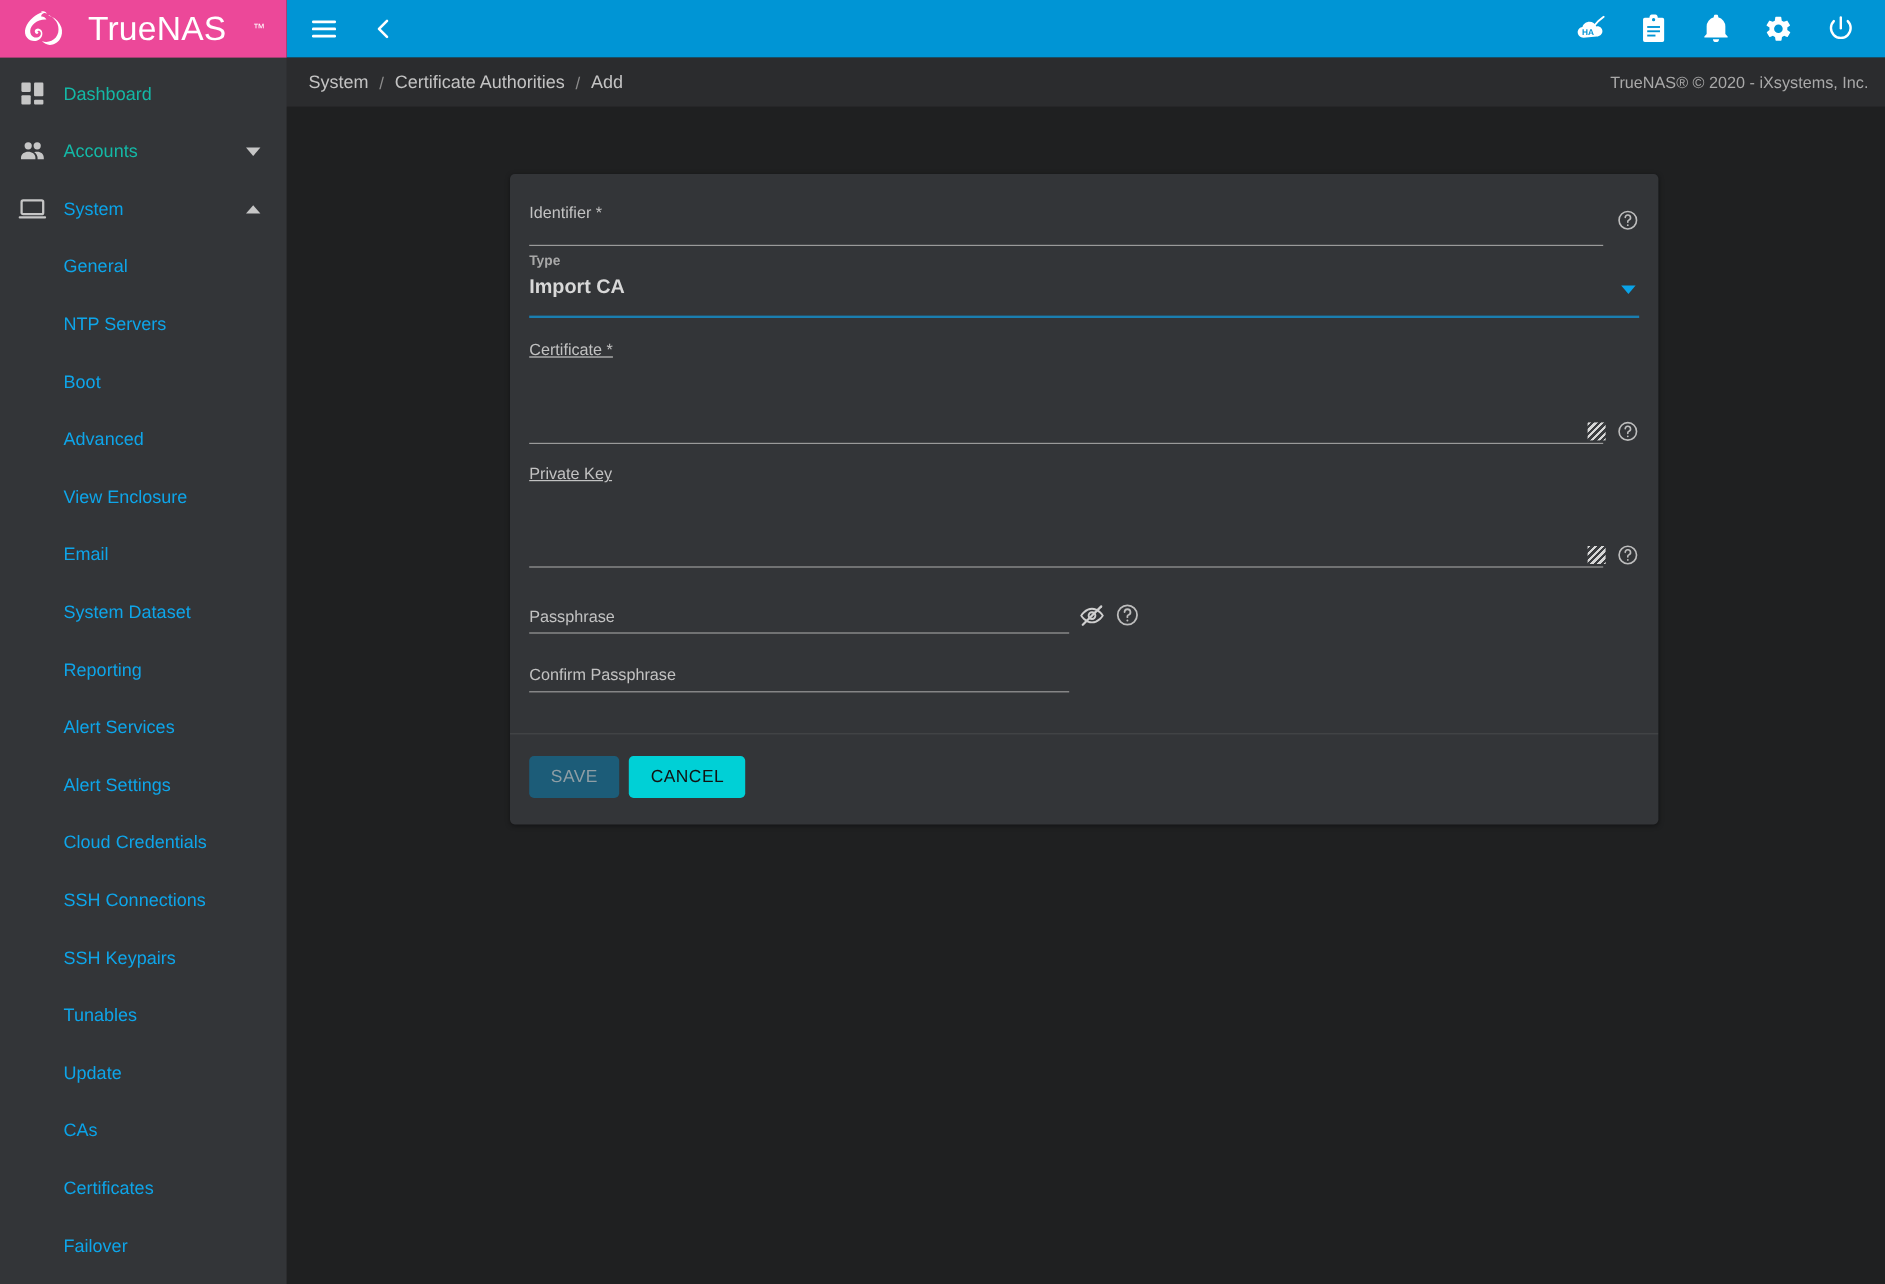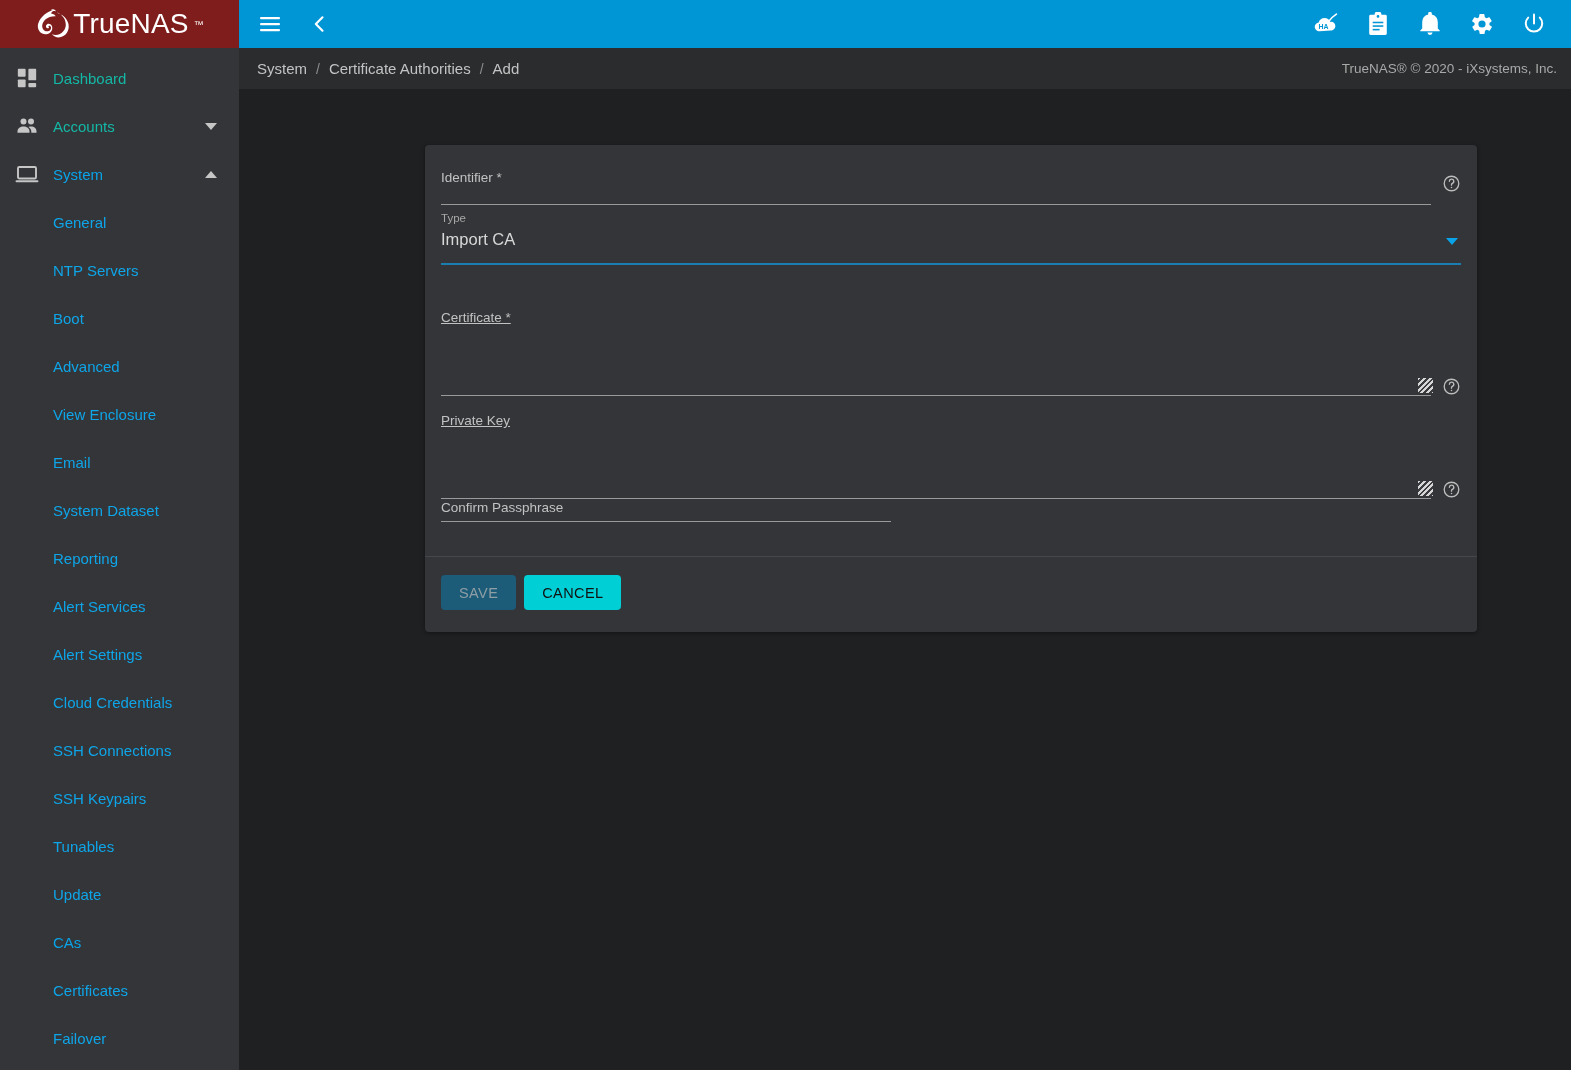--- a/index.html
+++ b/index.html
@@ -13,23 +13,23 @@
 
   
   .sidebar {
     width: 239px; height: 1070px;
     background: #333538;
     flex: 0 0 239px;
     overflow: hidden;
     position: relative;
   }
   .brand {
-    height: 48px; background: #7f1d1d;
+    height: 48px; background: #ec4899;
     display: flex; align-items: center; justify-content: center;
-    gap: 4px;
+    gap: 21px;
   }
   .brand-logo { width: 34px; height: 30px; display:block; }
   .brand-text {
     color: #fff; font-size: 28px; letter-spacing: .2px;
     font-weight: 400; line-height: 1;
   }
   .brand-tm { color:#fff; font-size: 10px; vertical-align: super; margin-left:1px; }
 
   .nav { padding-top: 6px; }
   .nav-top-item {
@@ -77,21 +77,21 @@
   .crumb.last { color: #c3c3c3; cursor: default; }
   .copyright { margin-left: auto; font-size: 13.5px; color: #a9a9a9; }
 
   .content {
     flex: 1; background: #1f2021; position: relative; overflow: hidden;
   }
 
   
   .card {
     position: absolute; left: 186px; top: 56px;
-    width: 1052px; background: #333538;
+    width: 957px; background: #333538;
     border-radius: 4px;
     box-shadow: 0 1px 4px rgba(0,0,0,.4);
     overflow: hidden;
   }
   .card-body { padding: 26px 16px 22px 16px; }
 
   .field { position: relative; }
 
   .fld-label {
     font-size: 13.5px; color: #c2c2c2; line-height: 1;
@@ -104,21 +104,21 @@
   .row-input .fld-label { position: absolute; left: 0; top: 0; }
   .underline {
     position: absolute; left: 0; right: 0; bottom: 0;
     height: 1px; background: #9a9a9a;
   }
   .underline.short { right: auto; width: 450px; }
   .underline.focus { height: 2px; background: #1a7eb0; }
   .help-ic { position: absolute; cursor: pointer; }
 
   
-  .row-select { position: relative; height: 53px; margin-bottom: 30px; }
+  .row-select { position: relative; height: 53px; margin-bottom: 4px; font-weight: bold; }
   .row-select .small-label { position: absolute; left:0; top: 0; font-size: 11.5px; color: #a8a8a8; }
   .row-select .value { position: absolute; left: 0; top: 18px; font-size: 16.5px; color: #d8d8d8; }
   .sel-arrow {
     position: absolute; right: 3px; top: 26px;
     width: 0; height: 0;
     border-left: 6px solid transparent; border-right: 6px solid transparent;
     border-top: 7px solid #0aa3e8; cursor: pointer;
   }
 
   
@@ -382,20 +382,38 @@
             <span class="resize-grip"></span>
             <span class="help-ic" style="right:0; bottom:-4px;">
               <svg width="19" height="19" viewBox="0 0 24 24" fill="none" stroke="#bdbdbd" stroke-width="1.7">
                 <circle cx="12" cy="12" r="9.2"></circle>
                 <path d="M9.3 9.2a2.8 2.8 0 1 1 3.6 2.8c-.7.2-.9.8-.9 1.5v.6" stroke-linecap="round"></path>
                 <circle cx="12" cy="17.2" r=".95" fill="#bdbdbd" stroke="none"></circle>
               </svg>
             </span>
           </div>
 
+          <div class="field row-pass" style="margin-top:34px;">
+            <span class="fld-label">Passphrase</span>
+            <span class="underline short" style="bottom:12px;"></span>
+            <span class="eye-ic">
+              <svg width="22" height="22" viewBox="0 0 24 24" fill="none" stroke="#cfcfcf" stroke-width="1.7" stroke-linecap="round">
+                <path d="M2.2 12S5.8 5.8 12 5.8 21.8 12 21.8 12 18.2 18.2 12 18.2 2.2 12 2.2 12z"></path>
+                <circle cx="12" cy="12" r="3.1"></circle>
+                <line x1="3.6" y1="20.4" x2="20.4" y2="3.6" stroke-width="2"></line>
+              </svg>
+            </span>
+            <span class="pass-help">
+              <svg width="21" height="21" viewBox="0 0 24 24" fill="none" stroke="#bdbdbd" stroke-width="1.7">
+                <circle cx="12" cy="12" r="9.2"></circle>
+                <path d="M9.3 9.2a2.8 2.8 0 1 1 3.6 2.8c-.7.2-.9.8-.9 1.5v.6" stroke-linecap="round"></path>
+                <circle cx="12" cy="17.2" r=".95" fill="#bdbdbd" stroke="none"></circle>
+              </svg>
+            </span>
+          </div>
 
           <div class="field row-pass" style="margin-bottom:0;">
             <span class="fld-label">Confirm Passphrase</span>
             <span class="underline short" style="bottom:12px;"></span>
           </div>
 
         </div>
 
         <div class="card-divider"></div>
 

